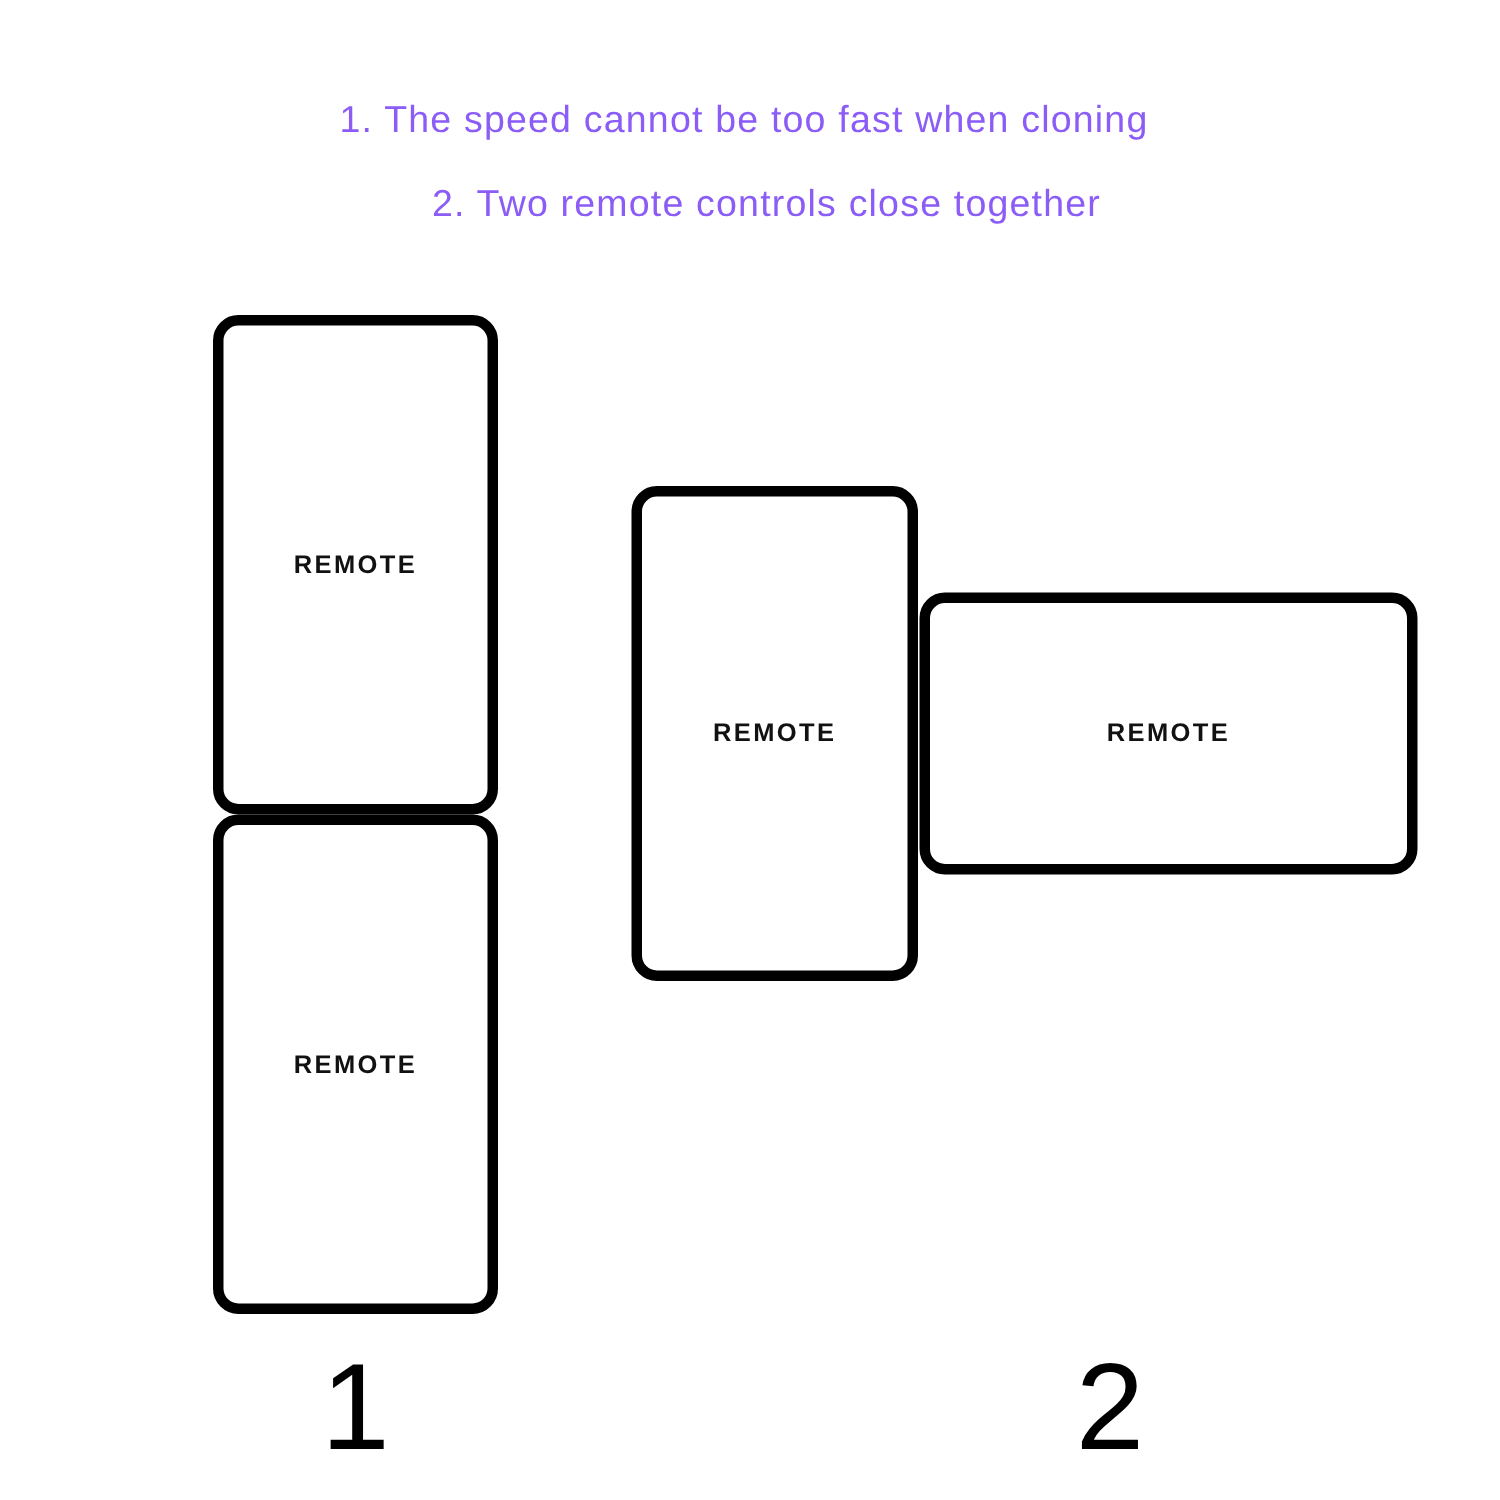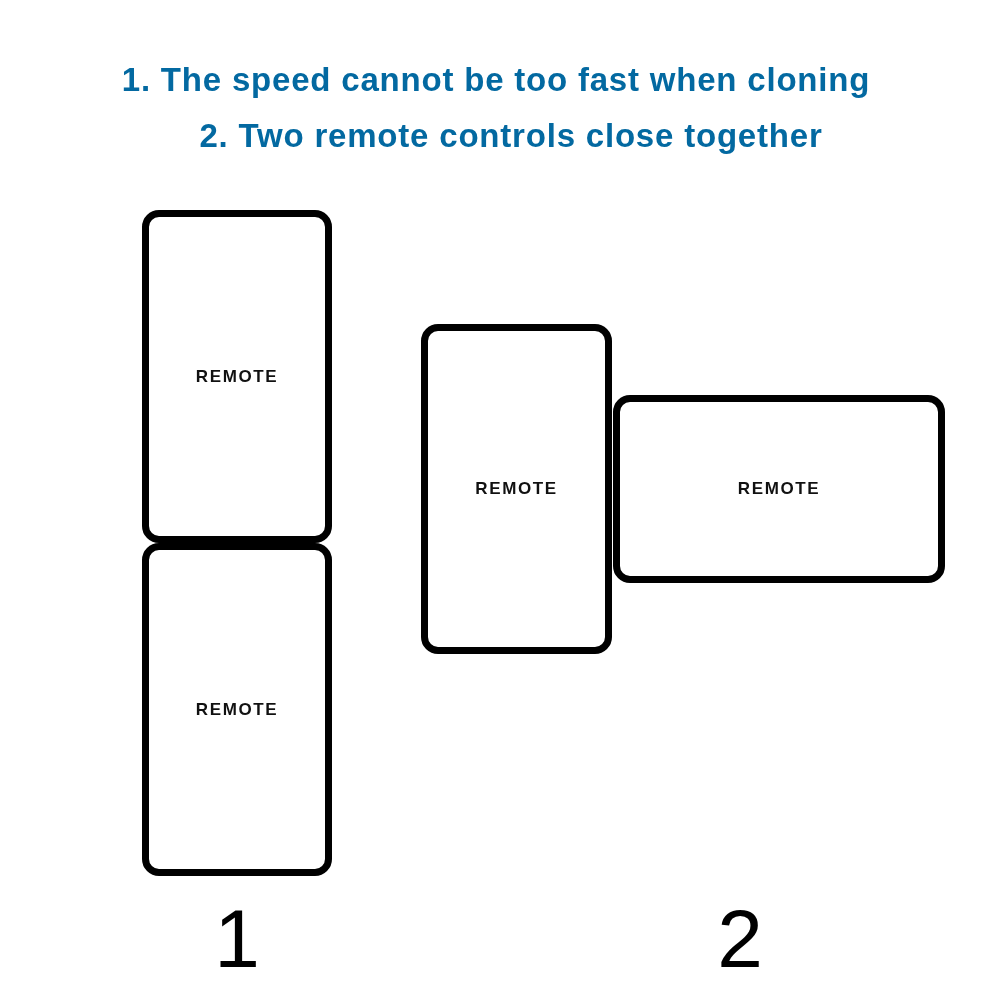--- a/index.html
+++ b/index.html
@@ -23,26 +23,26 @@
   
   .instructions {
     position: absolute;
     left: 0;
     top: 52px;
     width: 1000px;
     text-align: center;
   }
   .instr-line {
     font-family: "Liberation Sans", sans-serif;
-    font-weight: bold;
-    font-size: 33px;
+    font-weight: normal;
+    font-size: 25px;
     letter-spacing: 0.8px;
     line-height: 56px;
     white-space: nowrap;
-    color: #0369a1;
+    color: #8b5cf6;
   }
   .instr-line-1 { padding-right: 8px; }
   .instr-line-2 { padding-right: 6px; padding-left: 28px; }
 
   
   .remote {
     position: absolute;
     box-sizing: border-box;
     background: #ffffff;
     border: 7px solid #000000;

